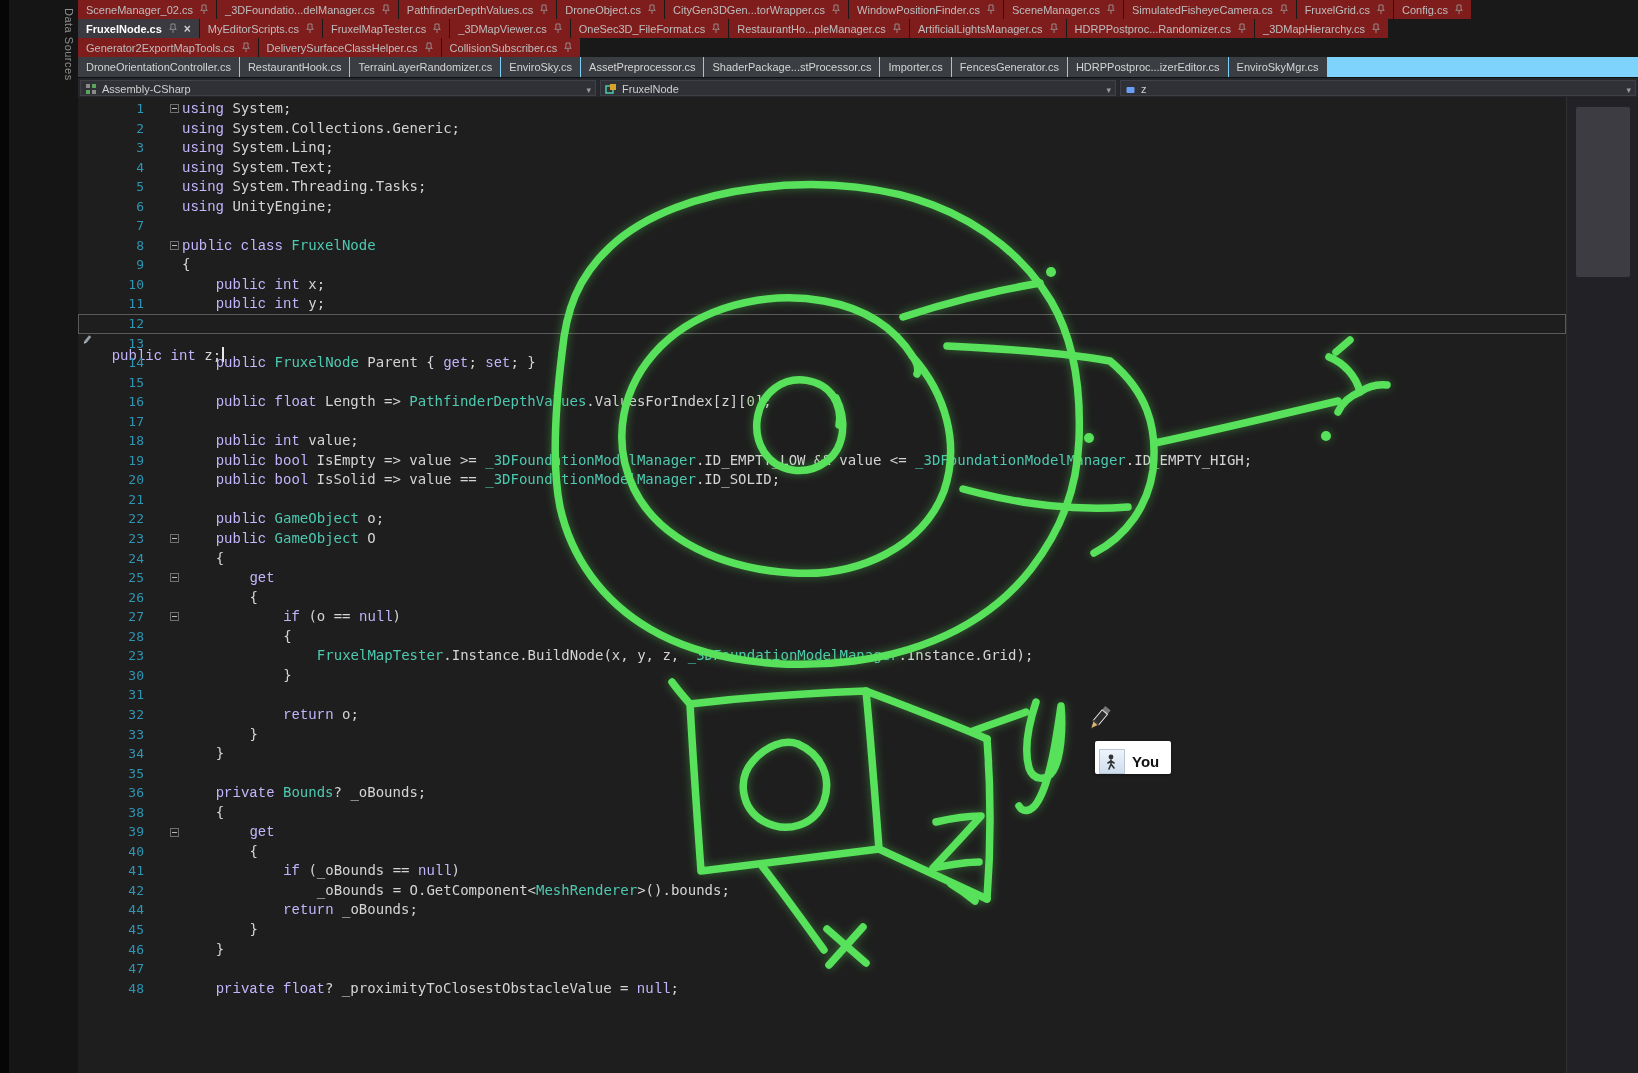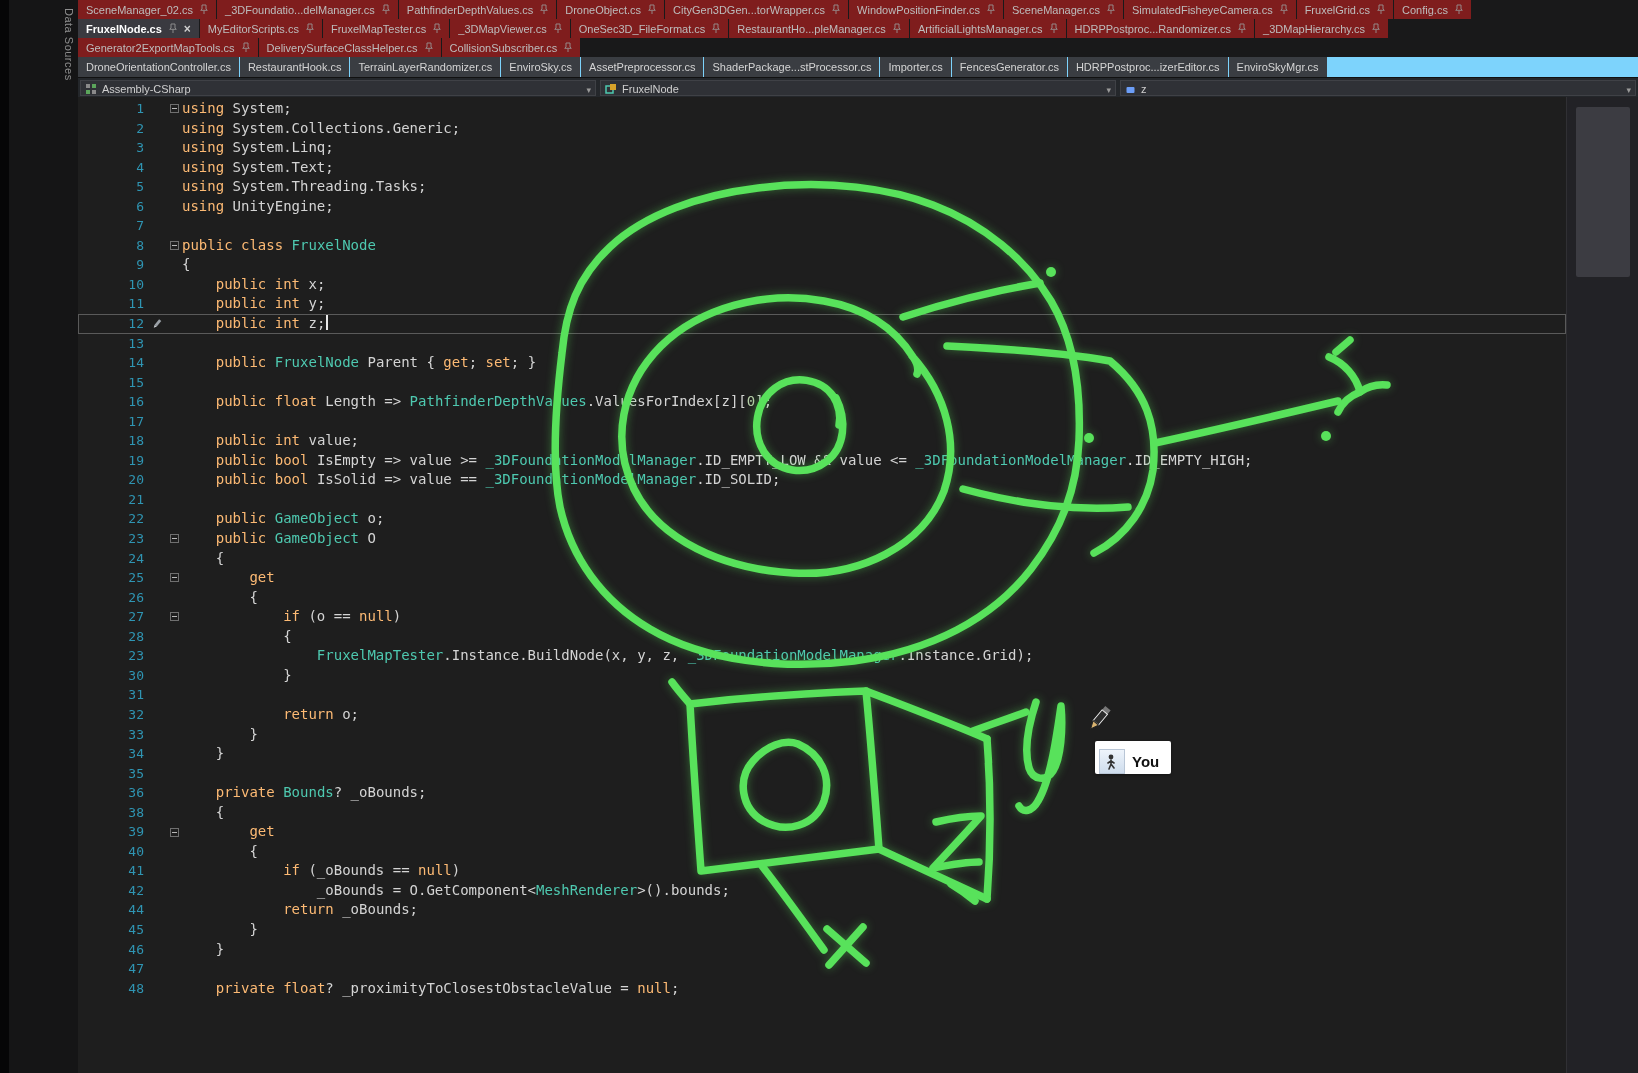--- a/index.html
+++ b/index.html
@@ -34,29 +34,29 @@
            padding:0 4px; gap:5px; flex:1; }
   .combo .arrow { margin-left:auto; color:#9a9a9a; font-size:9px; }
   .mini-icon { display:inline-flex; }
 
   
   .editor { position:absolute; left:78px; right:0; top:97px; bottom:0;
             background:#1e1e1e; display:flex; }
   .code-pane { flex:1; overflow:hidden; padding-top:2px; }
   .code-row { display:flex; height:19.55px; line-height:19.55px;
               font-family:"DejaVu Sans Mono", monospace; font-size:14px; }
-  .code-row.current { outline:1px solid #5a5a5a; outline-offset:-1px; }
+  .code-row.current { outline:1px solid #5a5a5a; outline-offset:-1px;flex-direction:column; }
   .ln { width:70px; padding-right:4px; text-align:right; color:#2f95b3;
         font-size:13px; flex:none; }
   .mark { width:18px; flex:none; display:flex; align-items:center; justify-content:center; }
   .foldcol { width:16px; flex:none; display:flex; align-items:center; justify-content:center; }
   .fold-box { width:9px; height:9px; border:1px solid #6f6f6f; position:relative; background:#1e1e1e; }
   .fold-box::after { content:""; position:absolute; left:1px; right:1px; top:3px; height:1px; background:#b8b8b8; }
   .code { white-space:pre; flex:1; color:#d4d4d4; }
-  .tk-kw { color:#fdba74; }
+  .tk-kw { color:#c4b5fd;font-family:Liberation Mono, monospace; }
   .tk-ty { color:#4ec9b0; }
   .tk-pl { color:#d4d4d4; }
   .tk-nu { color:#b5cea8; }
   .tk-un { color:#d4d4d4; border-bottom:1px solid #8a8a8a; }
   .caret { display:inline-block; width:1.5px; height:15px; background:#e8e8e8;
            vertical-align:-2px; margin-left:1px; }
 
   .scroll-strip { width:72px; flex:none; background:#222226; border-left:1px solid #303034; }
   .scroll-thumb { width:54px; height:170px; margin:10px auto 0; background:#3c3c42; border-radius:2px; }
 

